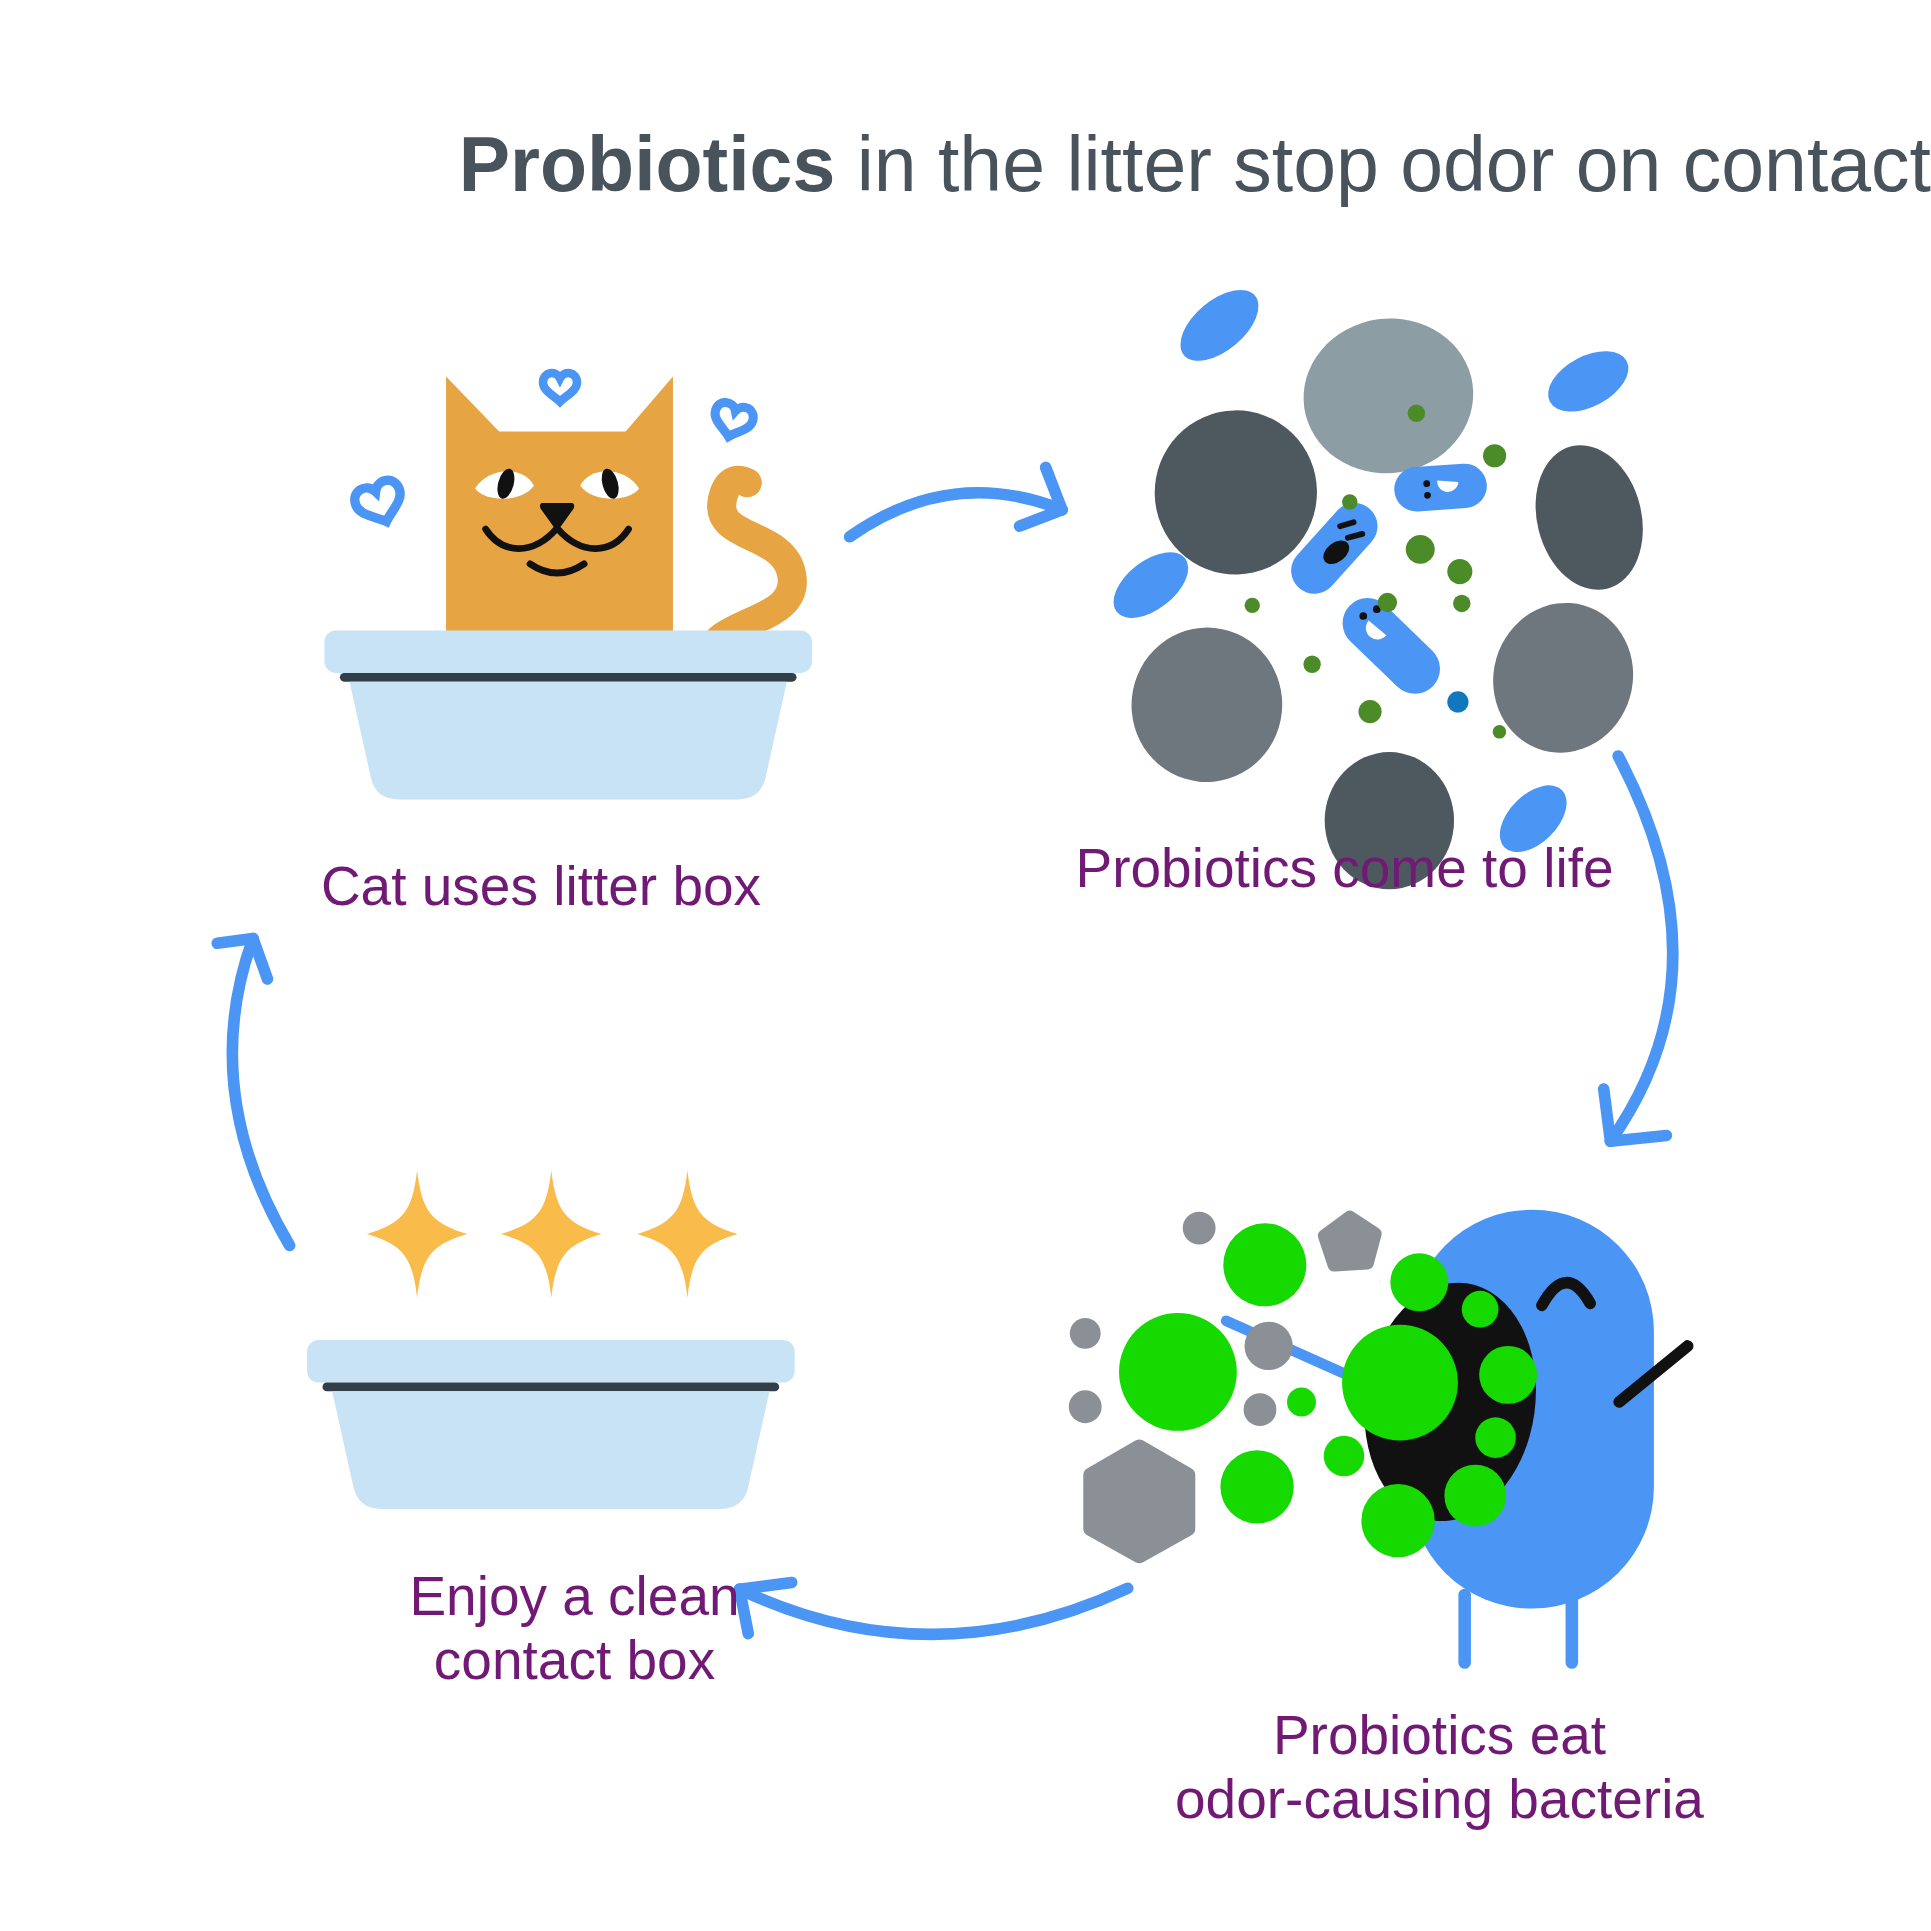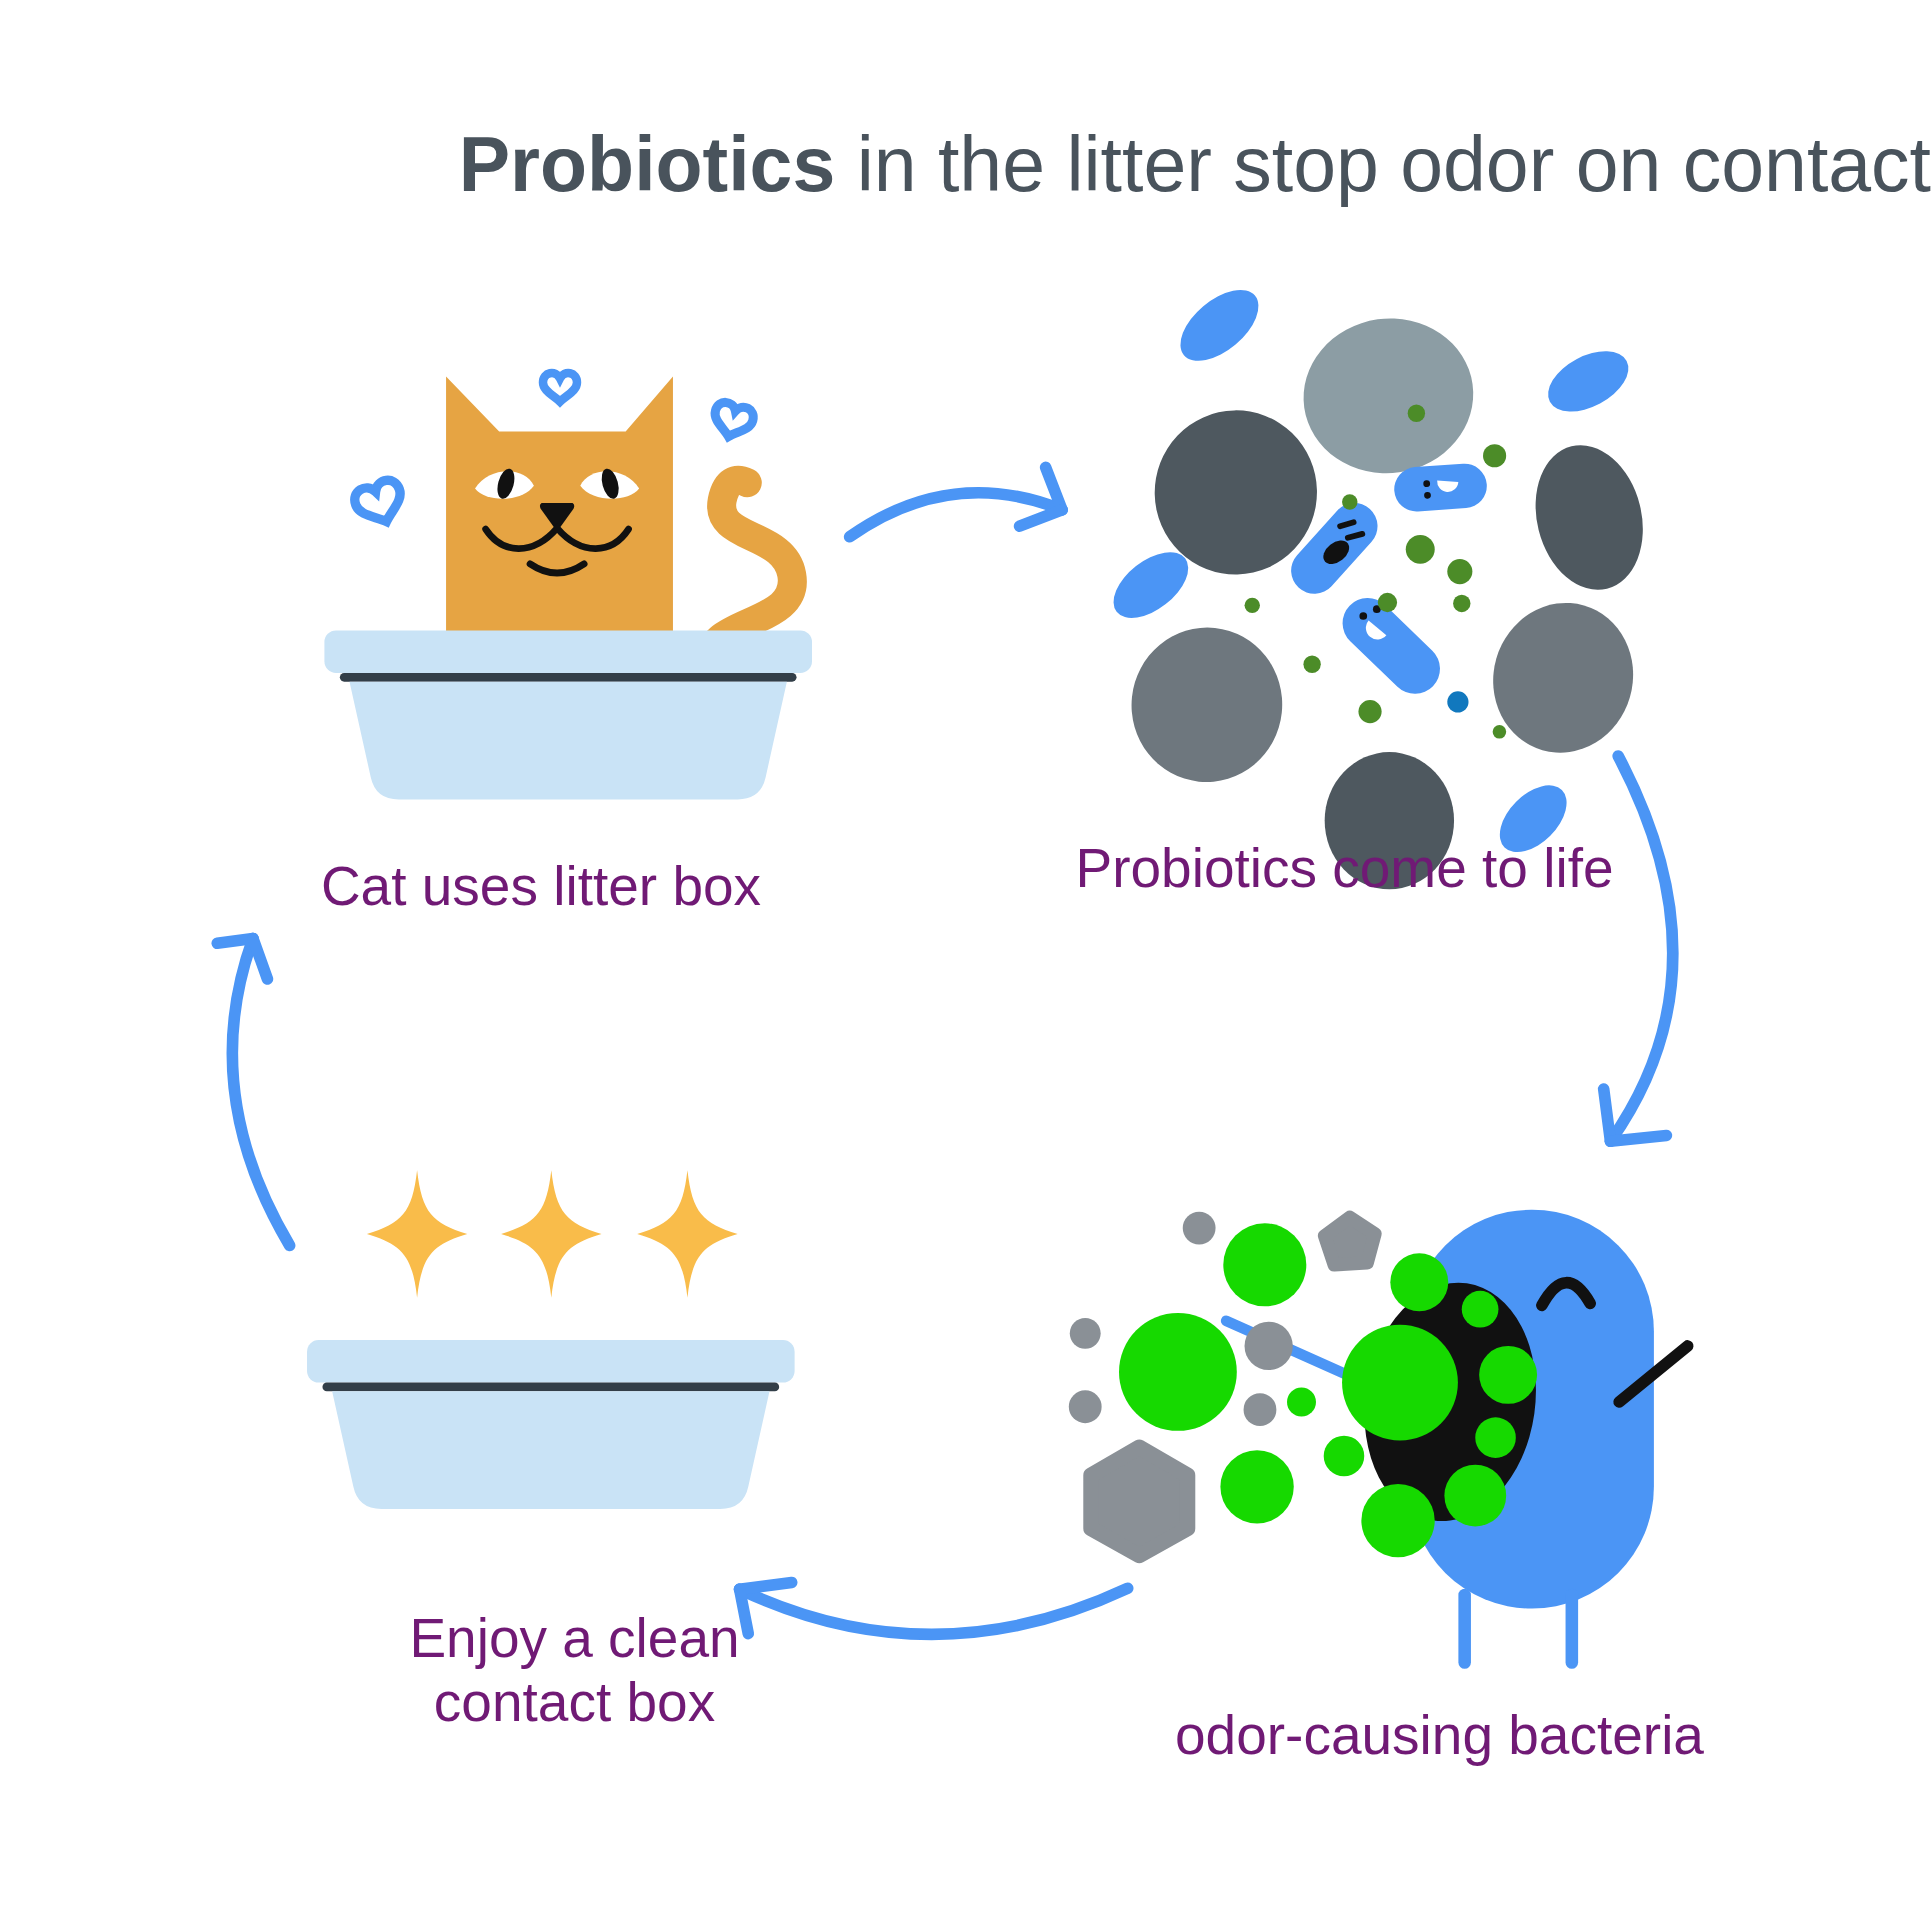--- a/index.html
+++ b/index.html
@@ -12,21 +12,21 @@
     font-size:77px; line-height:93px; color:#49535C; font-weight:400;
   }
   #page-title .t-bold { font-weight:700; }
   .caption {
     position:absolute; text-align:center; color:#701a75;
     font-size:55px; line-height:64px; font-weight:400; white-space:nowrap;
   }
   #caption-step1 { left:58px;  top:854px;  width:966px; }
   #caption-step2 { left:1016px; top:836px; width:657px; }
   #caption-step3 { left:1092px; top:1703px; width:695px; }
-  #caption-step4 { left:227px;  top:1606px; width:695px; }
+  #caption-step4 { left:227px;  top:1564px; width:695px; }
   svg { position:absolute; left:0; top:0; }
 </style>
 </head>
 <body>
 
 <div id="canvas">
 
   <svg width="1931" height="1931" viewBox="0 0 2000 2000">
     <defs>
       <g id="litterbox">
@@ -182,20 +182,21 @@
 
   <div id="caption-step1" class="caption">
     <div>Cat uses litter box</div>
   </div>
 
   <div id="caption-step2" class="caption">
     <div>Probiotics come to life</div>
   </div>
 
   <div id="caption-step3" class="caption">
+    <div>Probiotics eat</div>
     <div>odor-causing bacteria</div>
   </div>
 
   <div id="caption-step4" class="caption">
     <div>Enjoy a clean</div>
     <div>contact box</div>
   </div>
 
 </div>
 

